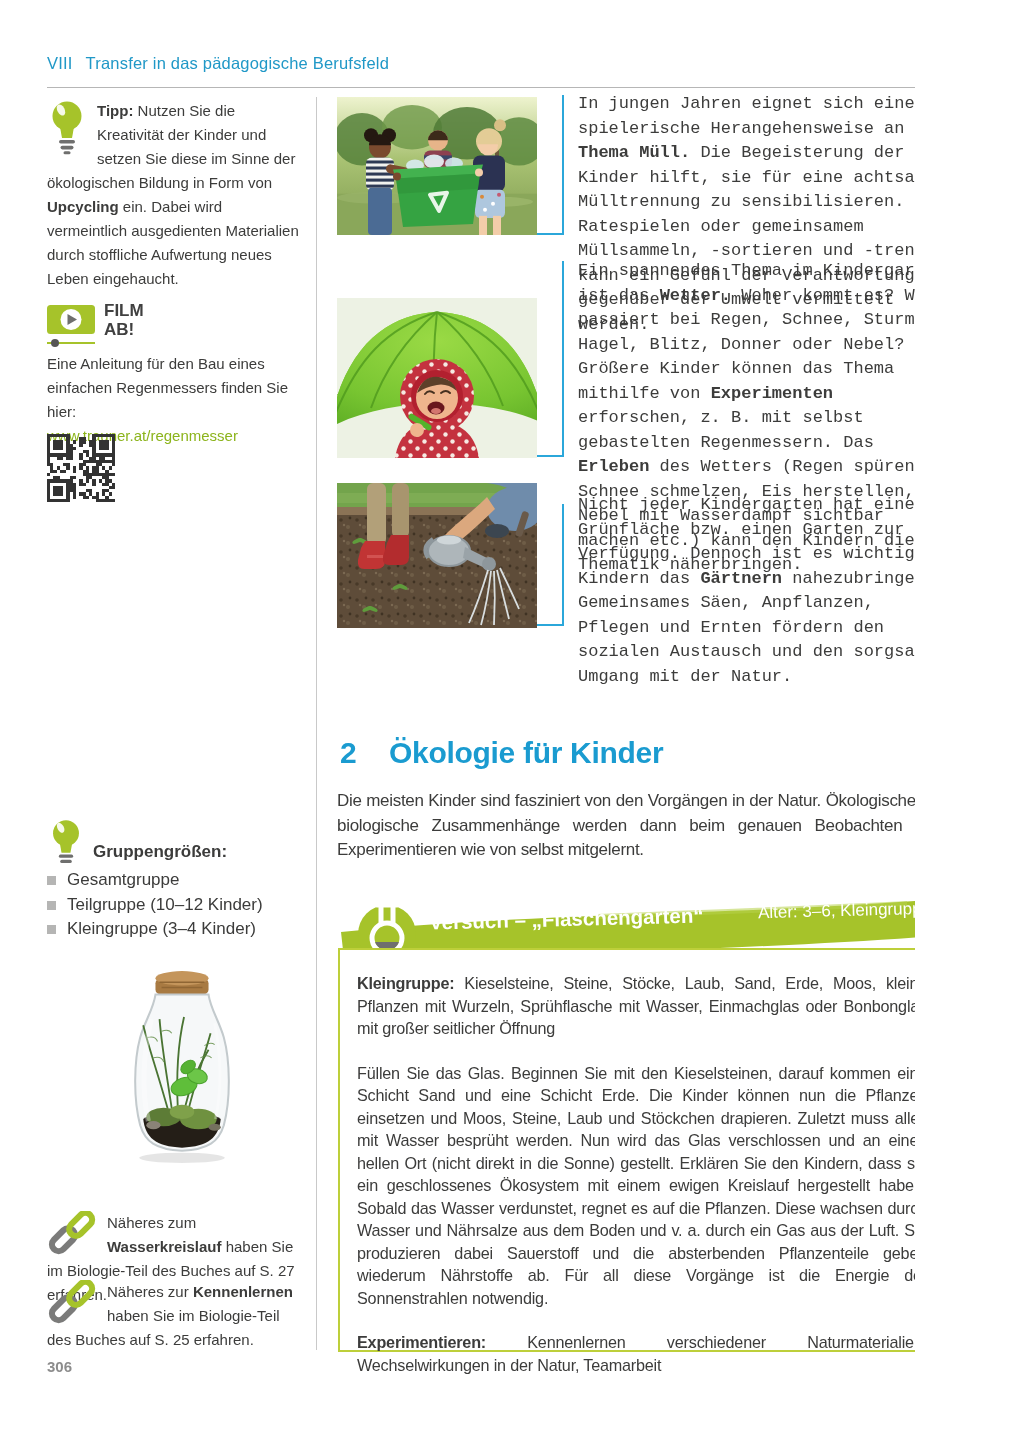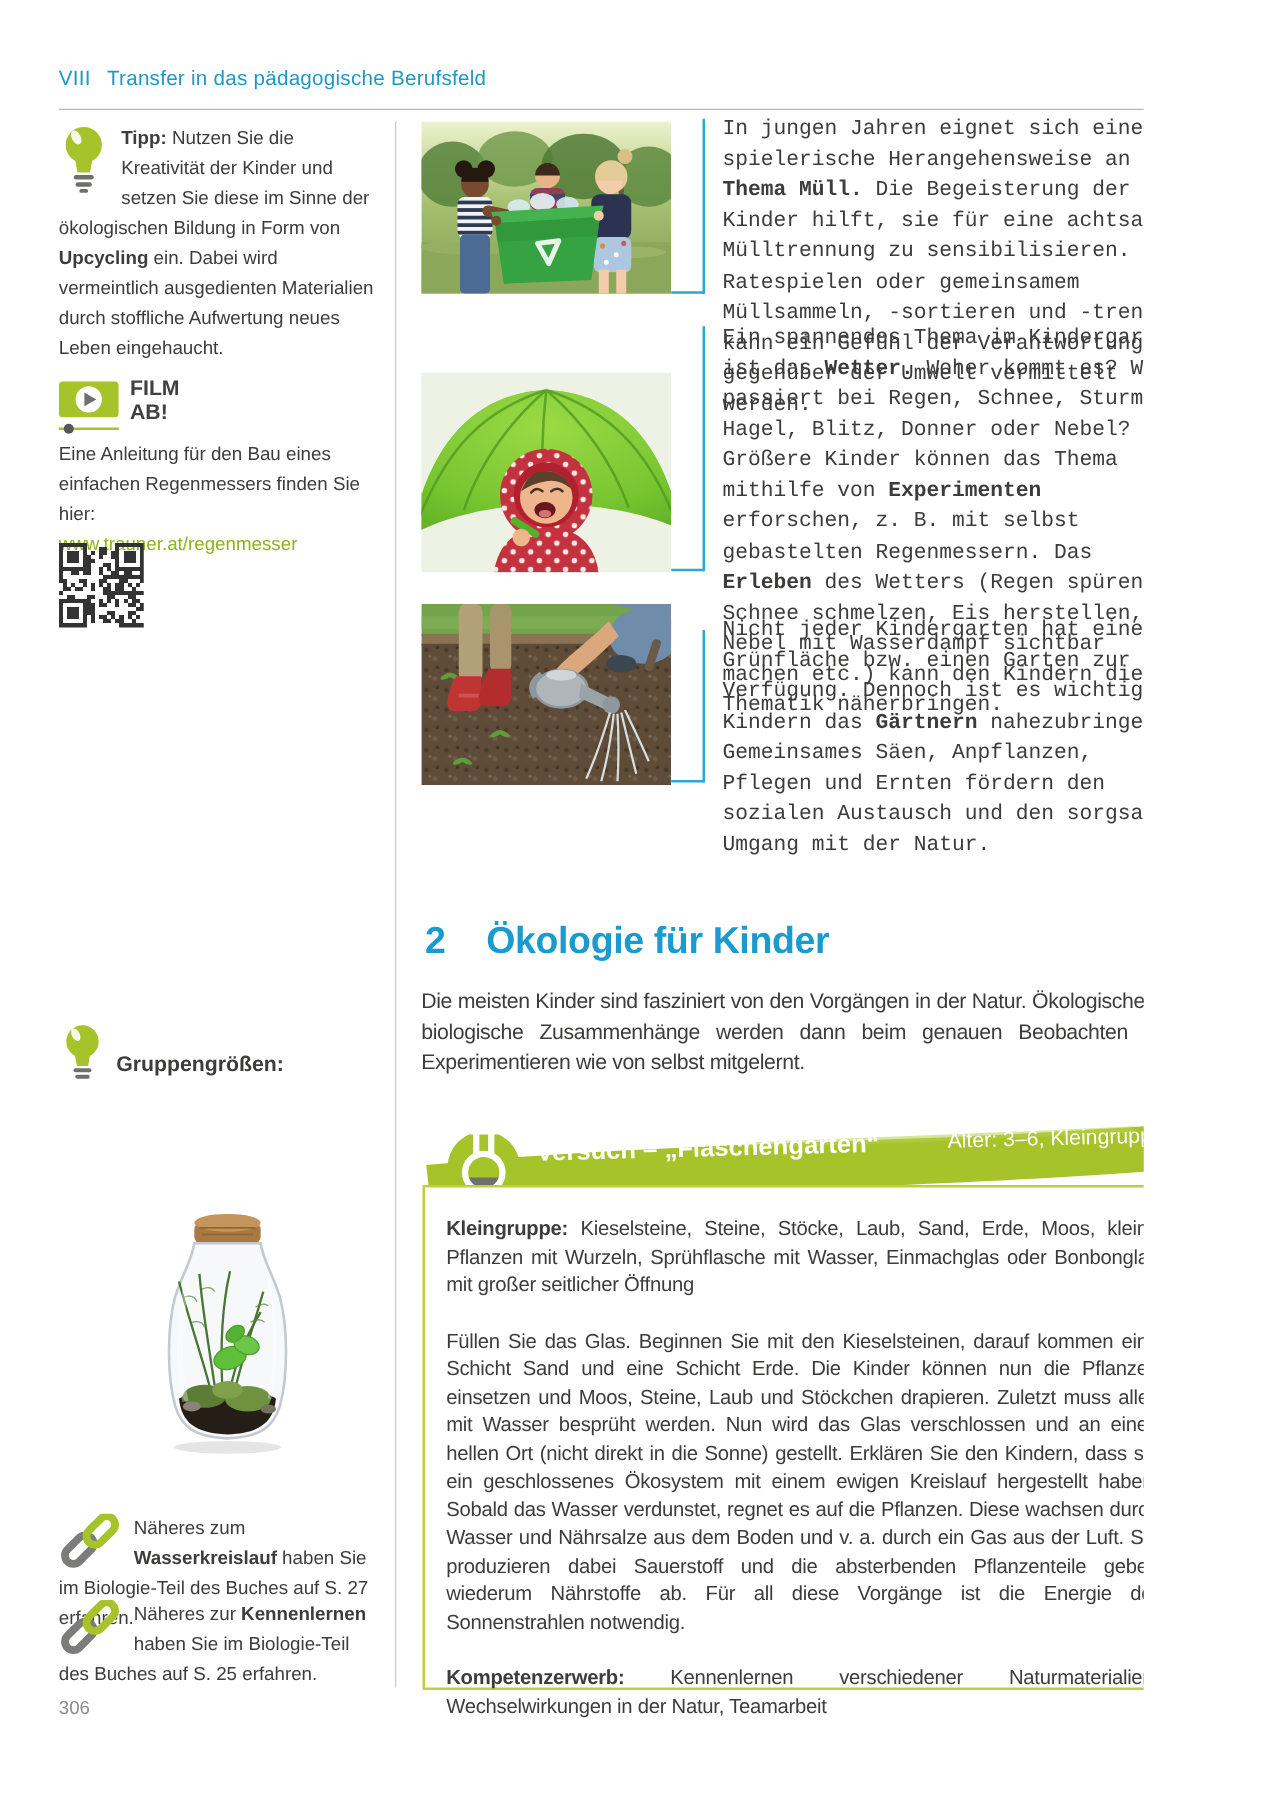--- a/index.html
+++ b/index.html
@@ -35,21 +35,21 @@
   .groups-list li{position:relative;padding-left:20px;font-size:17px;line-height:24.5px;}
   .groups-list li .sq{position:absolute;left:0;top:8px;width:9px;height:9px;background:#b5b5b4;}
 
   .terrarium{left:94px;top:966px;width:176px;height:200px;}
 
   .xref{left:47px;width:260px;}
   .xref-1{top:1172px;margin-top:39px;}
   .xref-2{top:1280px;}
   .chain{float:left;width:52px;height:44px;margin:0 8px 2px 0;}
 
-  .pagenum{left:47px;top:1358px;font-size:15px;font-weight:normal;color:#8c8c8c;}
+  .pagenum{left:47px;top:1358px;font-size:15px;font-weight:bold;color:#8c8c8c;}
 
   
   .photo{left:337px;width:200px;overflow:hidden;}
   .photo svg{display:block;width:100%;height:100%;}
   .ph1{top:97px;height:138px;}
   .ph2{top:298px;height:160px;}
   .ph3{top:483px;height:145px;}
   .conn{background:#2ba7da;}
   .para{left:578px;width:374px;font-family:Liberation Mono, monospace;}
   .p1{top:92px;}  .p2{top:259px;}  .p3{top:493px;}
@@ -351,20 +351,25 @@
   <span class="abs groups-icon">
     <svg viewBox="0 0 40 56" width="36" height="50">
       <circle cx="20" cy="17" r="14.5" fill="#a6c32a"></circle>
       <path d="M13,28 L27,28 L25,39 L15,39 Z" fill="#a6c32a"></path>
       <ellipse cx="14" cy="11" rx="3.6" ry="6" fill="#ffffff" opacity="0.9" transform="rotate(-28 14 11)"></ellipse>
       <rect x="12" y="41" width="16" height="3.6" rx="1.8" fill="#6f6f6e"></rect>
       <rect x="13.5" y="46.8" width="13" height="3.6" rx="1.8" fill="#6f6f6e"></rect>
     </svg>
   </span>
   <div class="abs groups-title">Gruppengrößen:</div>
+  <ul class="abs groups-list">
+    <li><span class="sq"></span><span>Gesamtgruppe</span></li>
+    <li><span class="sq"></span><span>Teilgruppe (10–12 Kinder)</span></li>
+    <li><span class="sq"></span><span>Kleingruppe (3–4 Kinder)</span></li>
+  </ul>
 
   <div class="abs terrarium">
     <svg viewBox="0 0 172 196" width="176" height="200">
       <ellipse cx="86" cy="188" rx="42" ry="5" fill="#000" opacity="0.10"></ellipse>
       <rect x="60" y="12" width="52" height="16" rx="5" fill="#a87a42"></rect>
       <ellipse cx="86" cy="12" rx="26" ry="7" fill="#c4955b"></ellipse>
       <path d="M64,16 h44 M66,21 h40" stroke="#8f6634" stroke-width="1.4" fill="none"></path>
       <path d="M60,28 L112,28 C114,42 122,53 127,70 C133,92 134,130 127,156 C122,172 112,180 86,181 C60,180 50,172 45,156 C38,130 39,92 45,70 C50,53 58,42 60,28 Z" fill="#eef3f4" fill-opacity="0.55" stroke="#c3cacd" stroke-width="2"></path>
       <path d="M48,150 C60,140 112,140 124,150 C122,168 112,177 86,178 C60,177 50,168 48,150 Z" fill="#241e17"></path>
       <g stroke="#4a7433" stroke-width="1.8" fill="none">
@@ -593,16 +598,16 @@
         <rect x="34" y="52" width="32" height="12" fill="#6f6f6e" clip-path="url(#fl)"></rect>
       </g>
     </svg>
     <div class="banner-title">Versuch – „Flaschengarten“</div>
     <div class="banner-age">Alter: 3–6, Kleingruppe</div>
   </div>
 
   <div class="abs vbox">
     <p><b>Kleingruppe:</b><span> Kieselsteine, Steine, Stöcke, Laub, Sand, Erde, Moos, kleine Pflanzen mit Wurzeln, Sprühflasche mit Wasser, Einmachglas oder Bonbonglas mit großer seitlicher Öffnung</span></p>
     <p><span>Füllen Sie das Glas. Beginnen Sie mit den Kieselsteinen, darauf kommen eine Schicht Sand und eine Schicht Erde. Die Kinder können nun die Pflanzen einsetzen und Moos, Steine, Laub und Stöckchen drapieren. Zuletzt muss alles mit Wasser besprüht werden. Nun wird das Glas verschlossen und an einen hellen Ort (nicht direkt in die Sonne) gestellt. Erklären Sie den Kindern, dass sie ein geschlossenes Ökosystem mit einem ewigen Kreislauf hergestellt haben. Sobald das Wasser verdunstet, regnet es auf die Pflanzen. Diese wachsen durch Wasser und Nährsalze aus dem Boden und v. a. durch ein Gas aus der Luft. Sie produzieren dabei Sauerstoff und die absterbenden Pflanzenteile geben wiederum Nährstoffe ab. Für all diese Vorgänge ist die Energie der Sonnenstrahlen notwendig.</span></p>
-    <p><b>Kompetenzerwerb:</b><span> Kennenlernen verschiedener Naturmaterialien, Wechselwirkungen in der Natur, Teamarbeit</span></p>
+    <p><b>Experimentieren:</b><span> Kennenlernen verschiedener Naturmaterialien, Wechselwirkungen in der Natur, Teamarbeit</span></p>
   </div>
 
 </div>
 
 </body></html>

